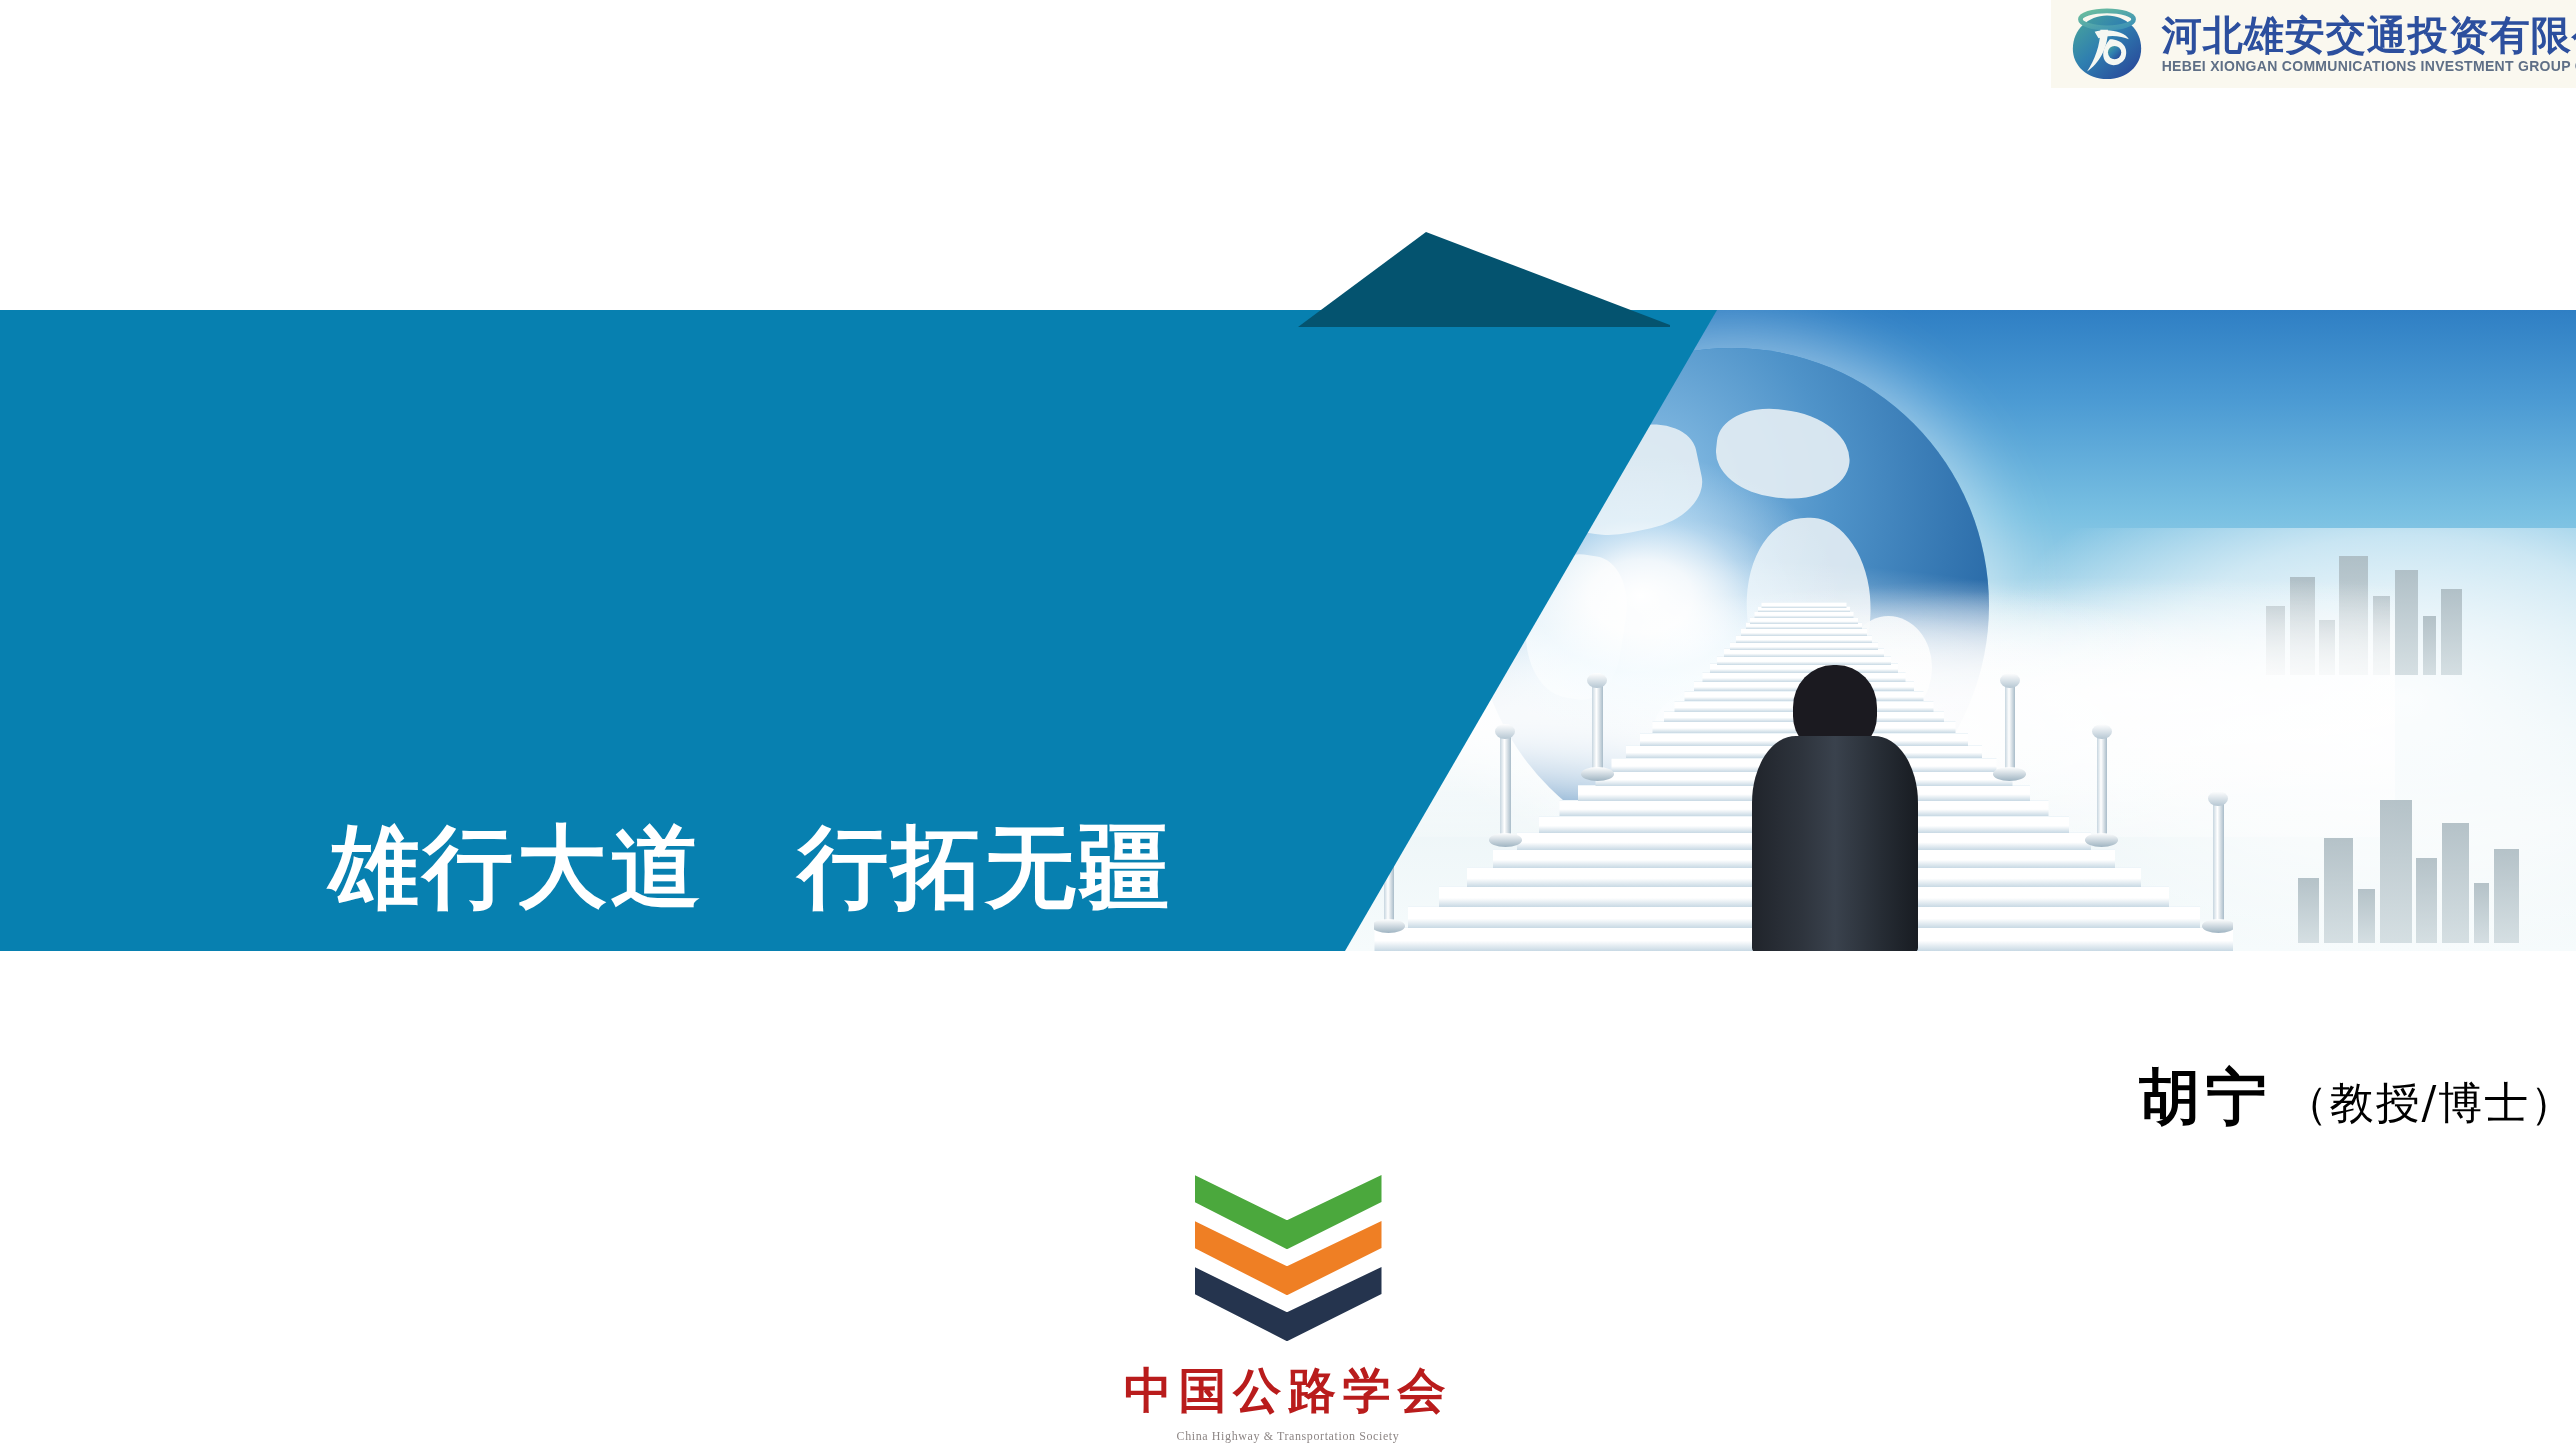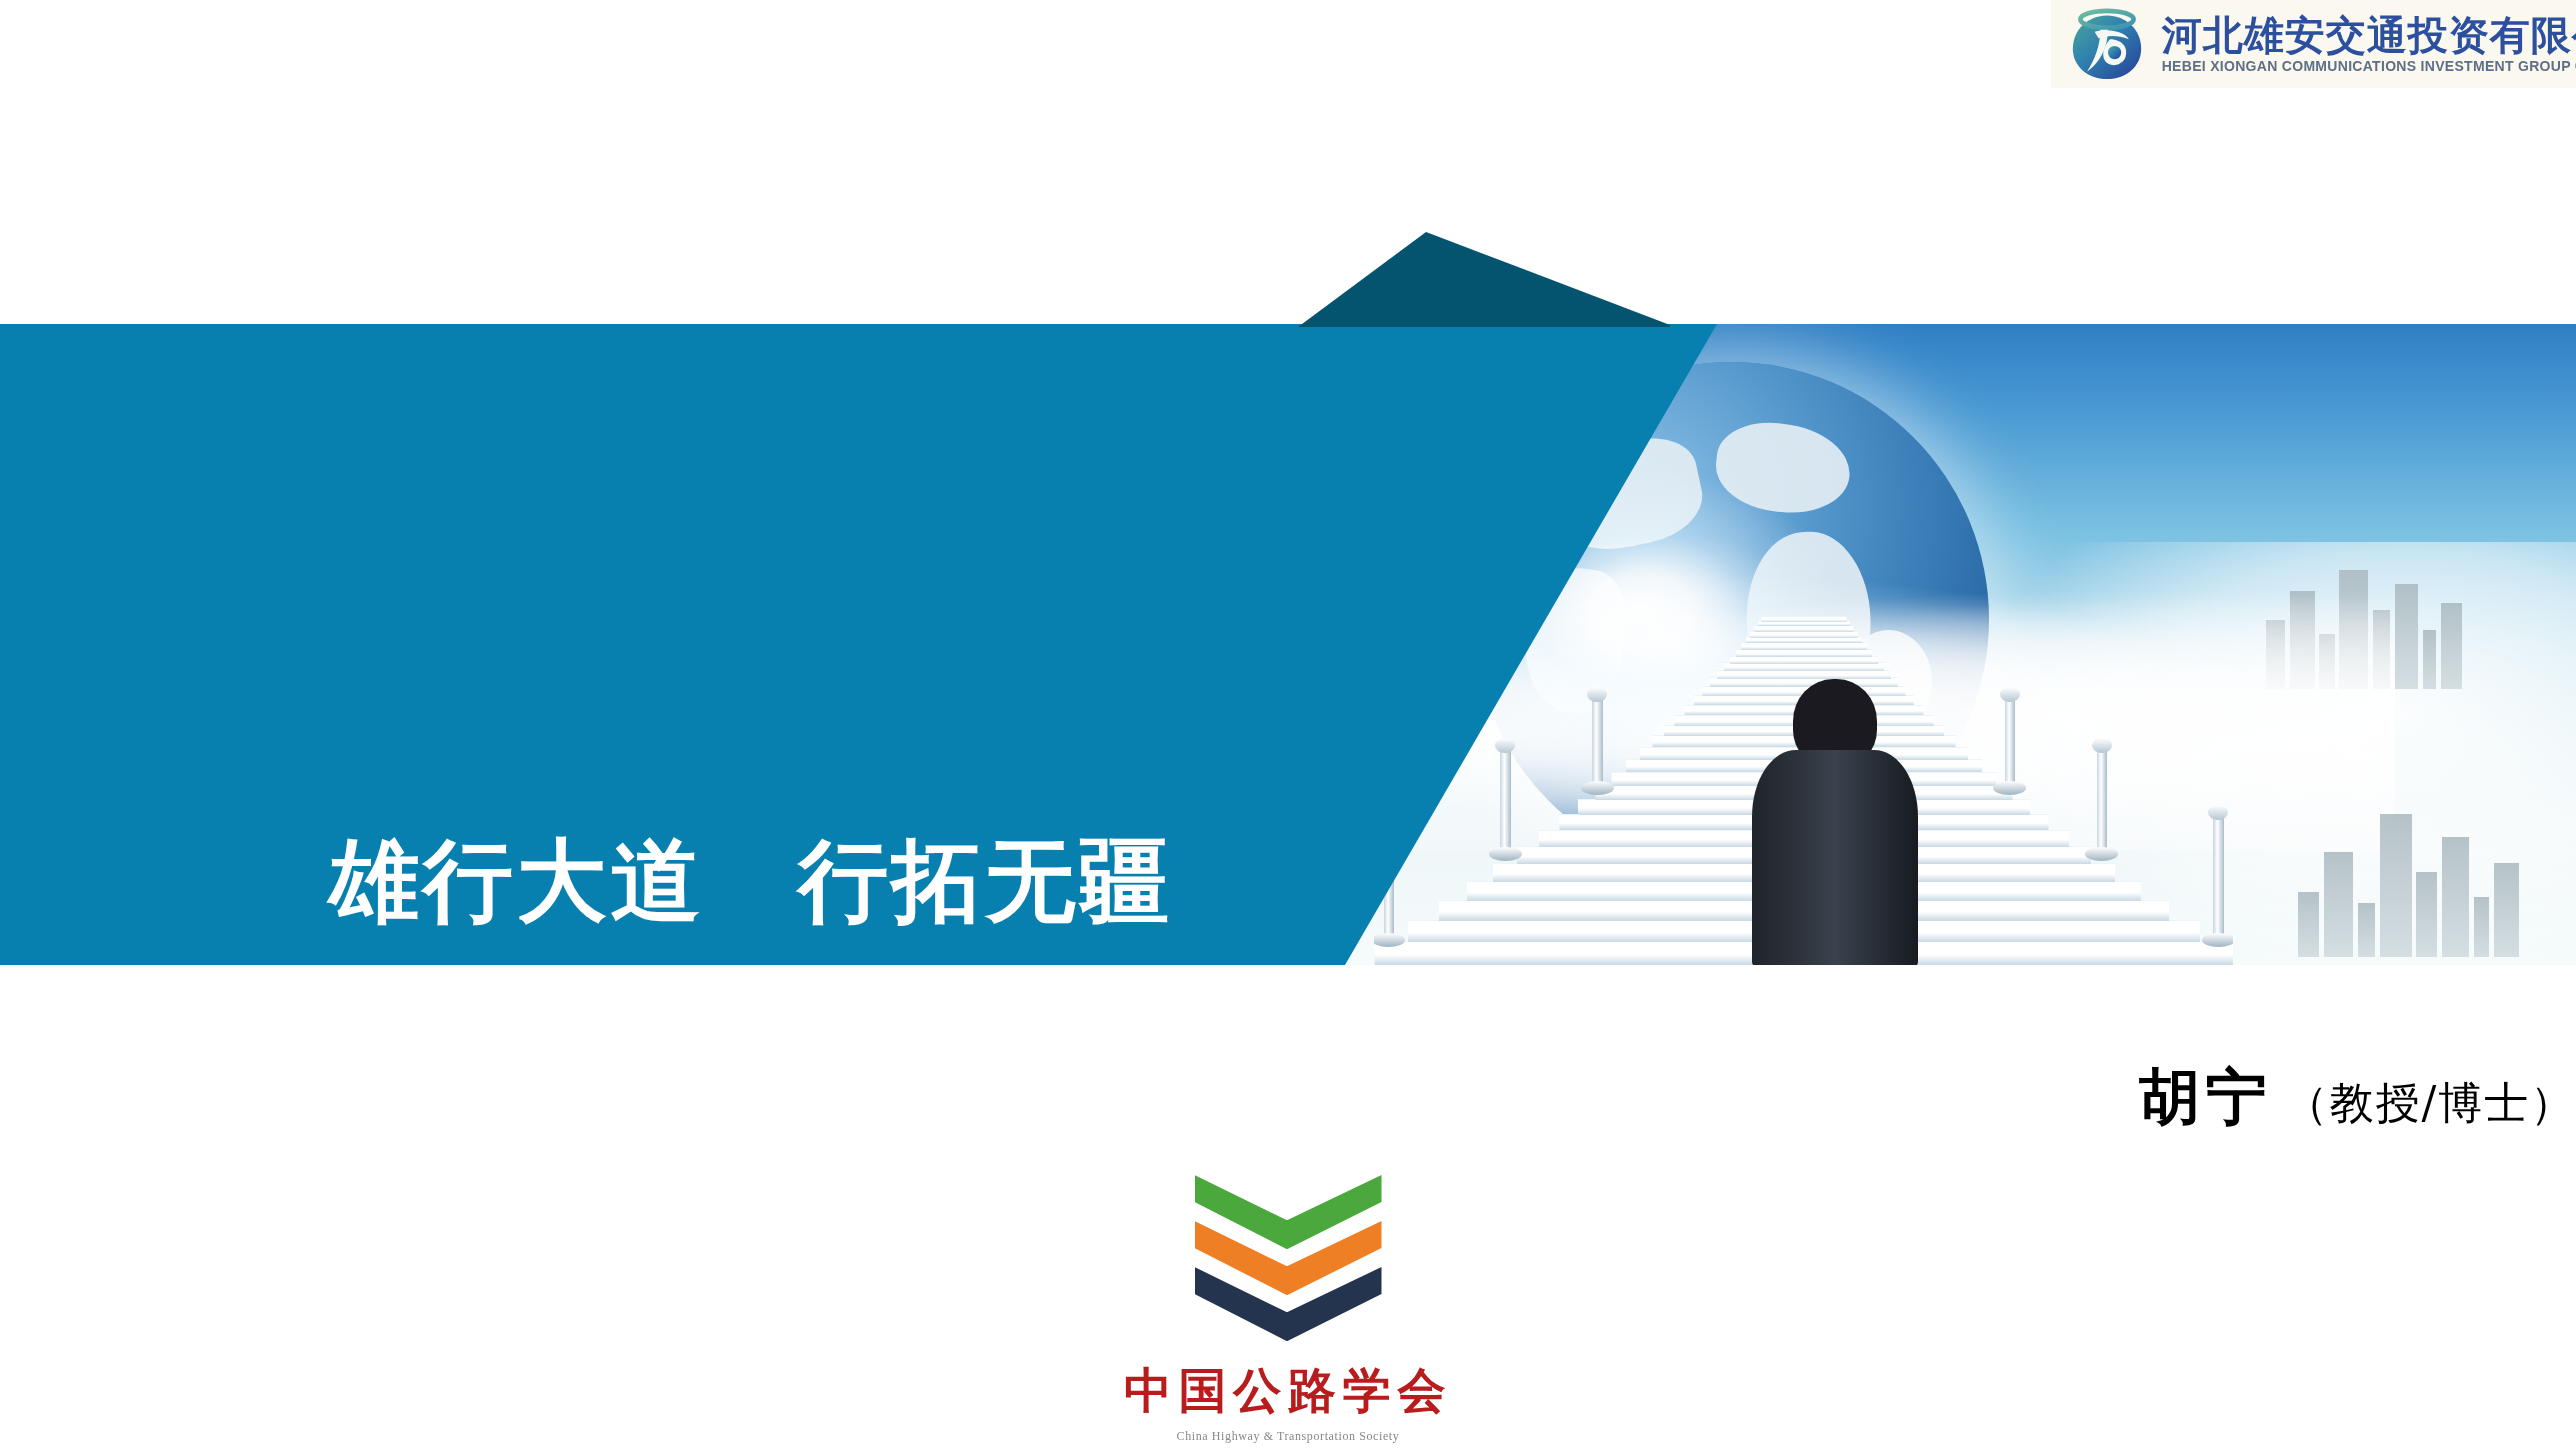--- a/index.html
+++ b/index.html
@@ -60,21 +60,21 @@
     letter-spacing: 0.3px;
     white-space: nowrap;
     margin-top: 4.8px;
     font-family: "Liberation Sans", sans-serif;
   }
 
   
   .hero {
     position: absolute;
     left: 0px;
-    top: 324px;
+    top: 310px;
     width: 2576px;
     height: 641px;
     overflow: hidden;
   }
 
   
   .hero-photo {
     position: absolute;
     left: 1326px;
     top: 0px;

